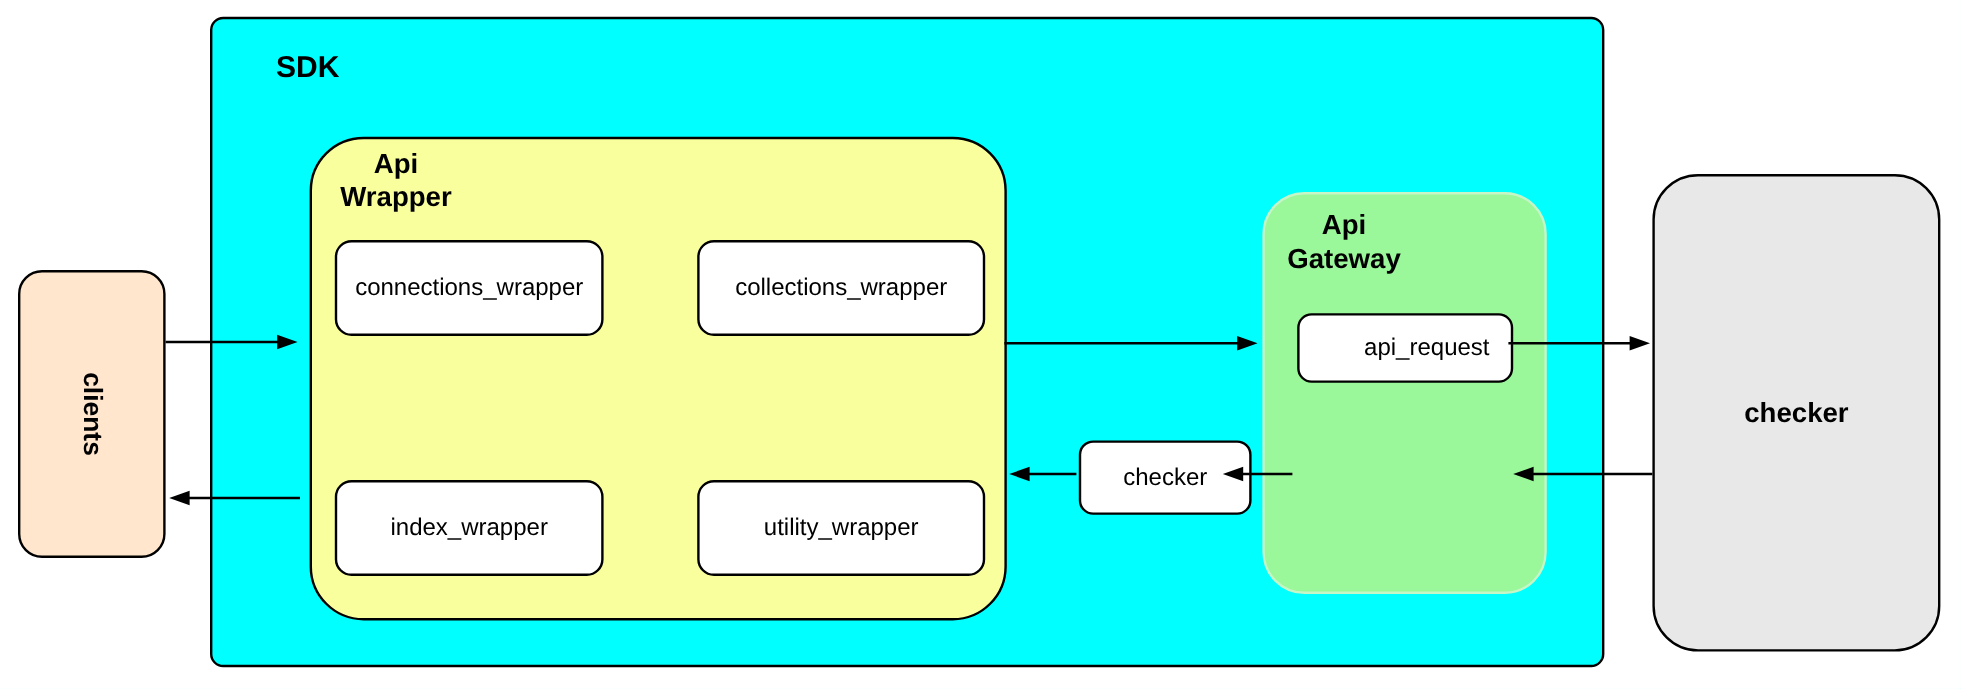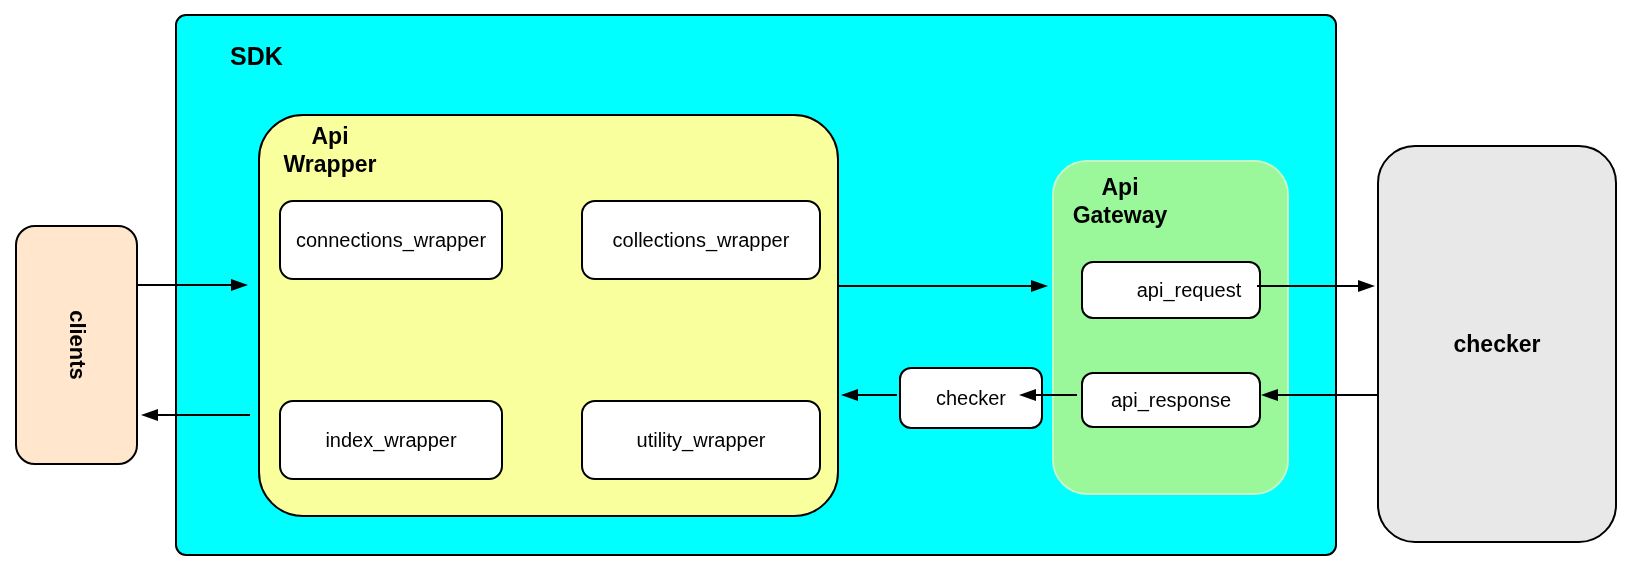--- a/index.html
+++ b/index.html
@@ -53,21 +53,20 @@
       <div class="node white-box centered wb-c2 wb-r3">utility_wrapper</div>
       <div class="node white-box centered wb-c1 wb-r3">index_wrapper</div>
     </div>
 
     <div class="node white-box centered checker">checker</div>
 
     <div class="node api-gateway">
       <div class="api-gateway-label multiline">Api
 Gateway</div>
       <div class="node white-box centered api-request">api_request</div>
-      <div class="node white-box centered api-response">api_response</div>
     </div>
   </div>
 
   <div class="node bordered centered clients">
     <span class="rot90">clients</span>
   </div>
 
   <div class="node bordered centered milvus">checker</div>
 
   <svg class="edges" viewBox="0 0 1634 574" xmlns="http://www.w3.org/2000/svg">

